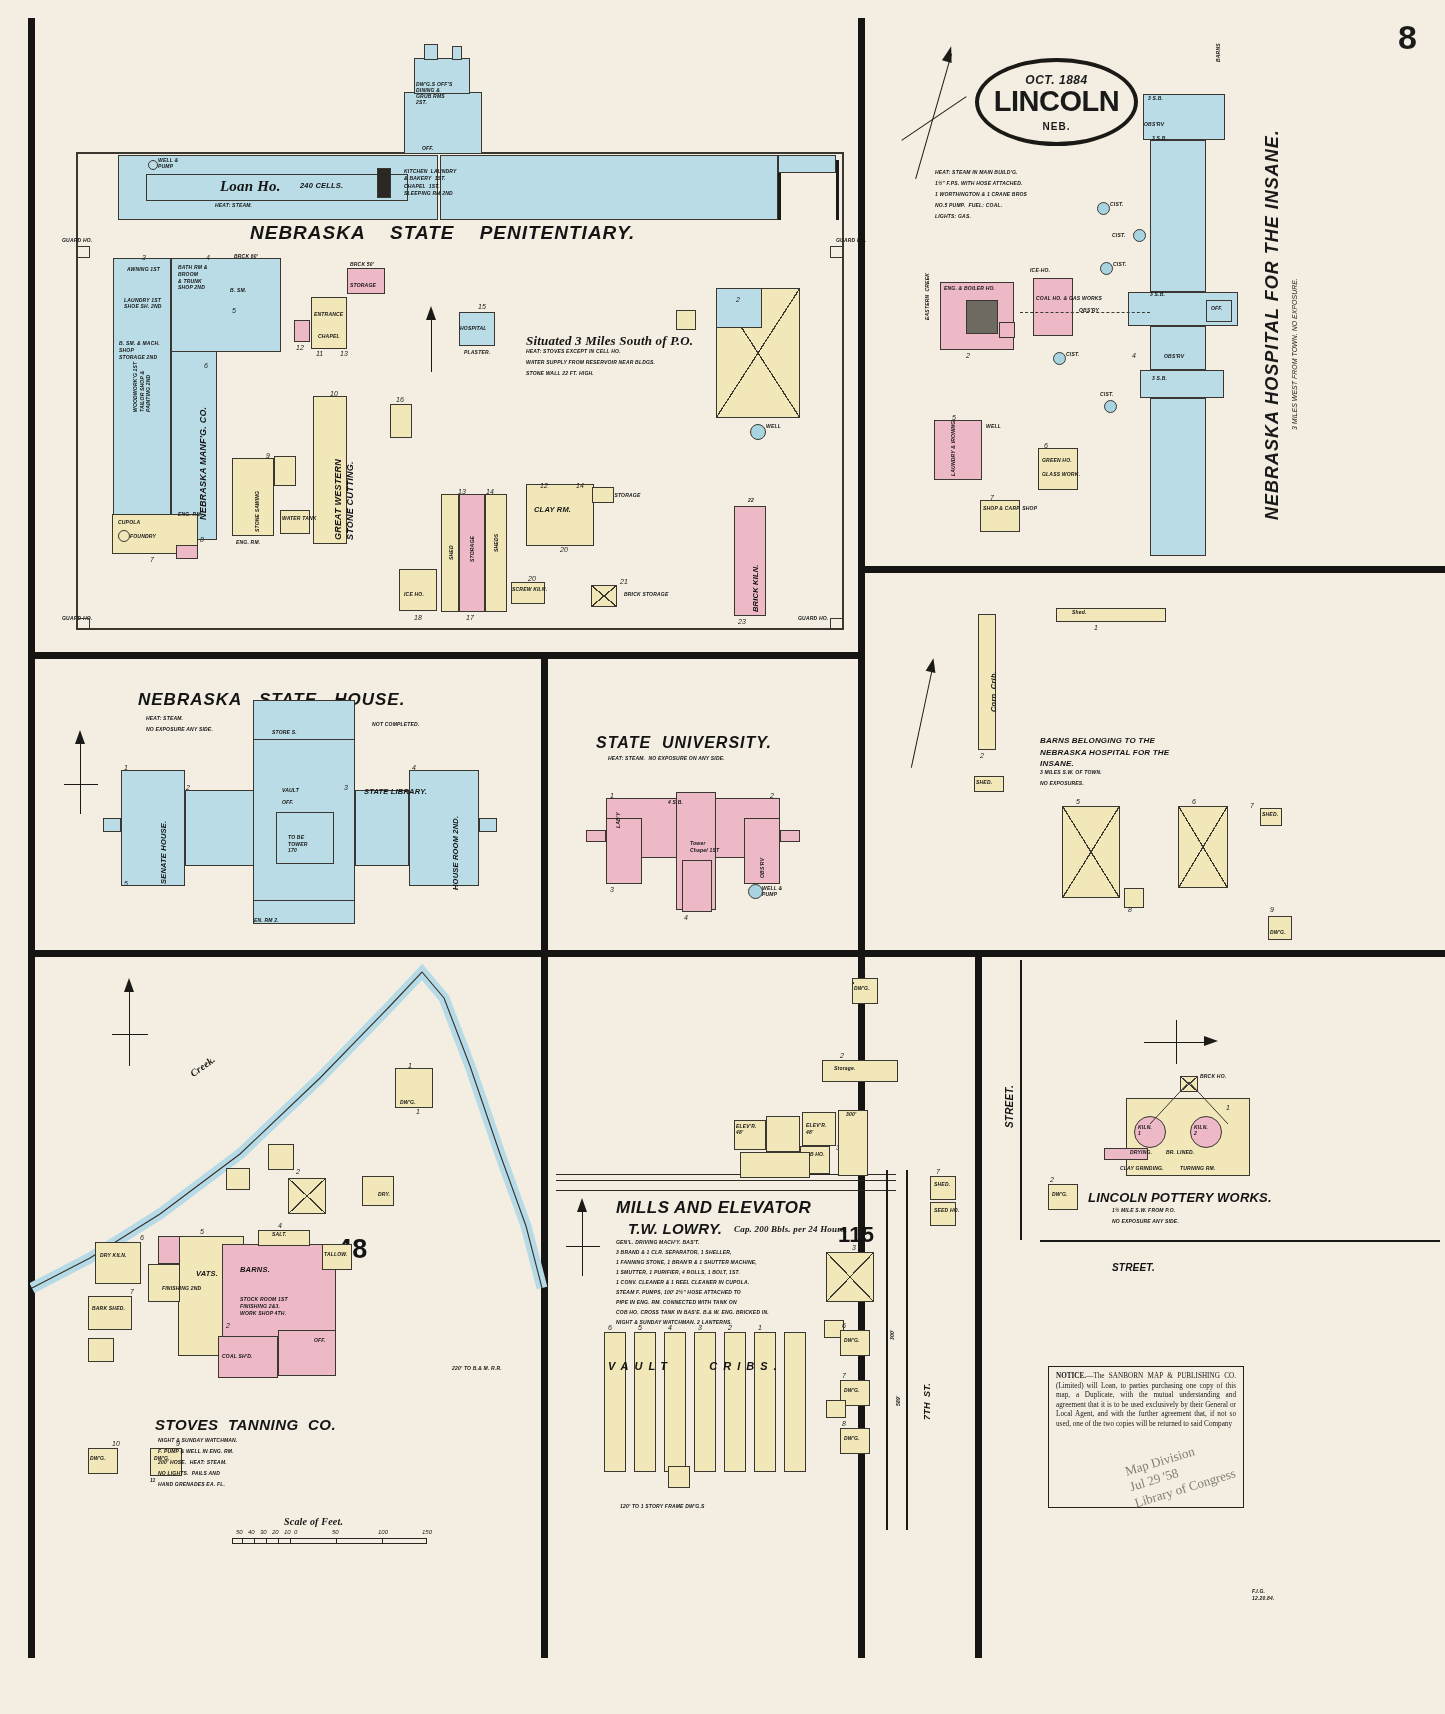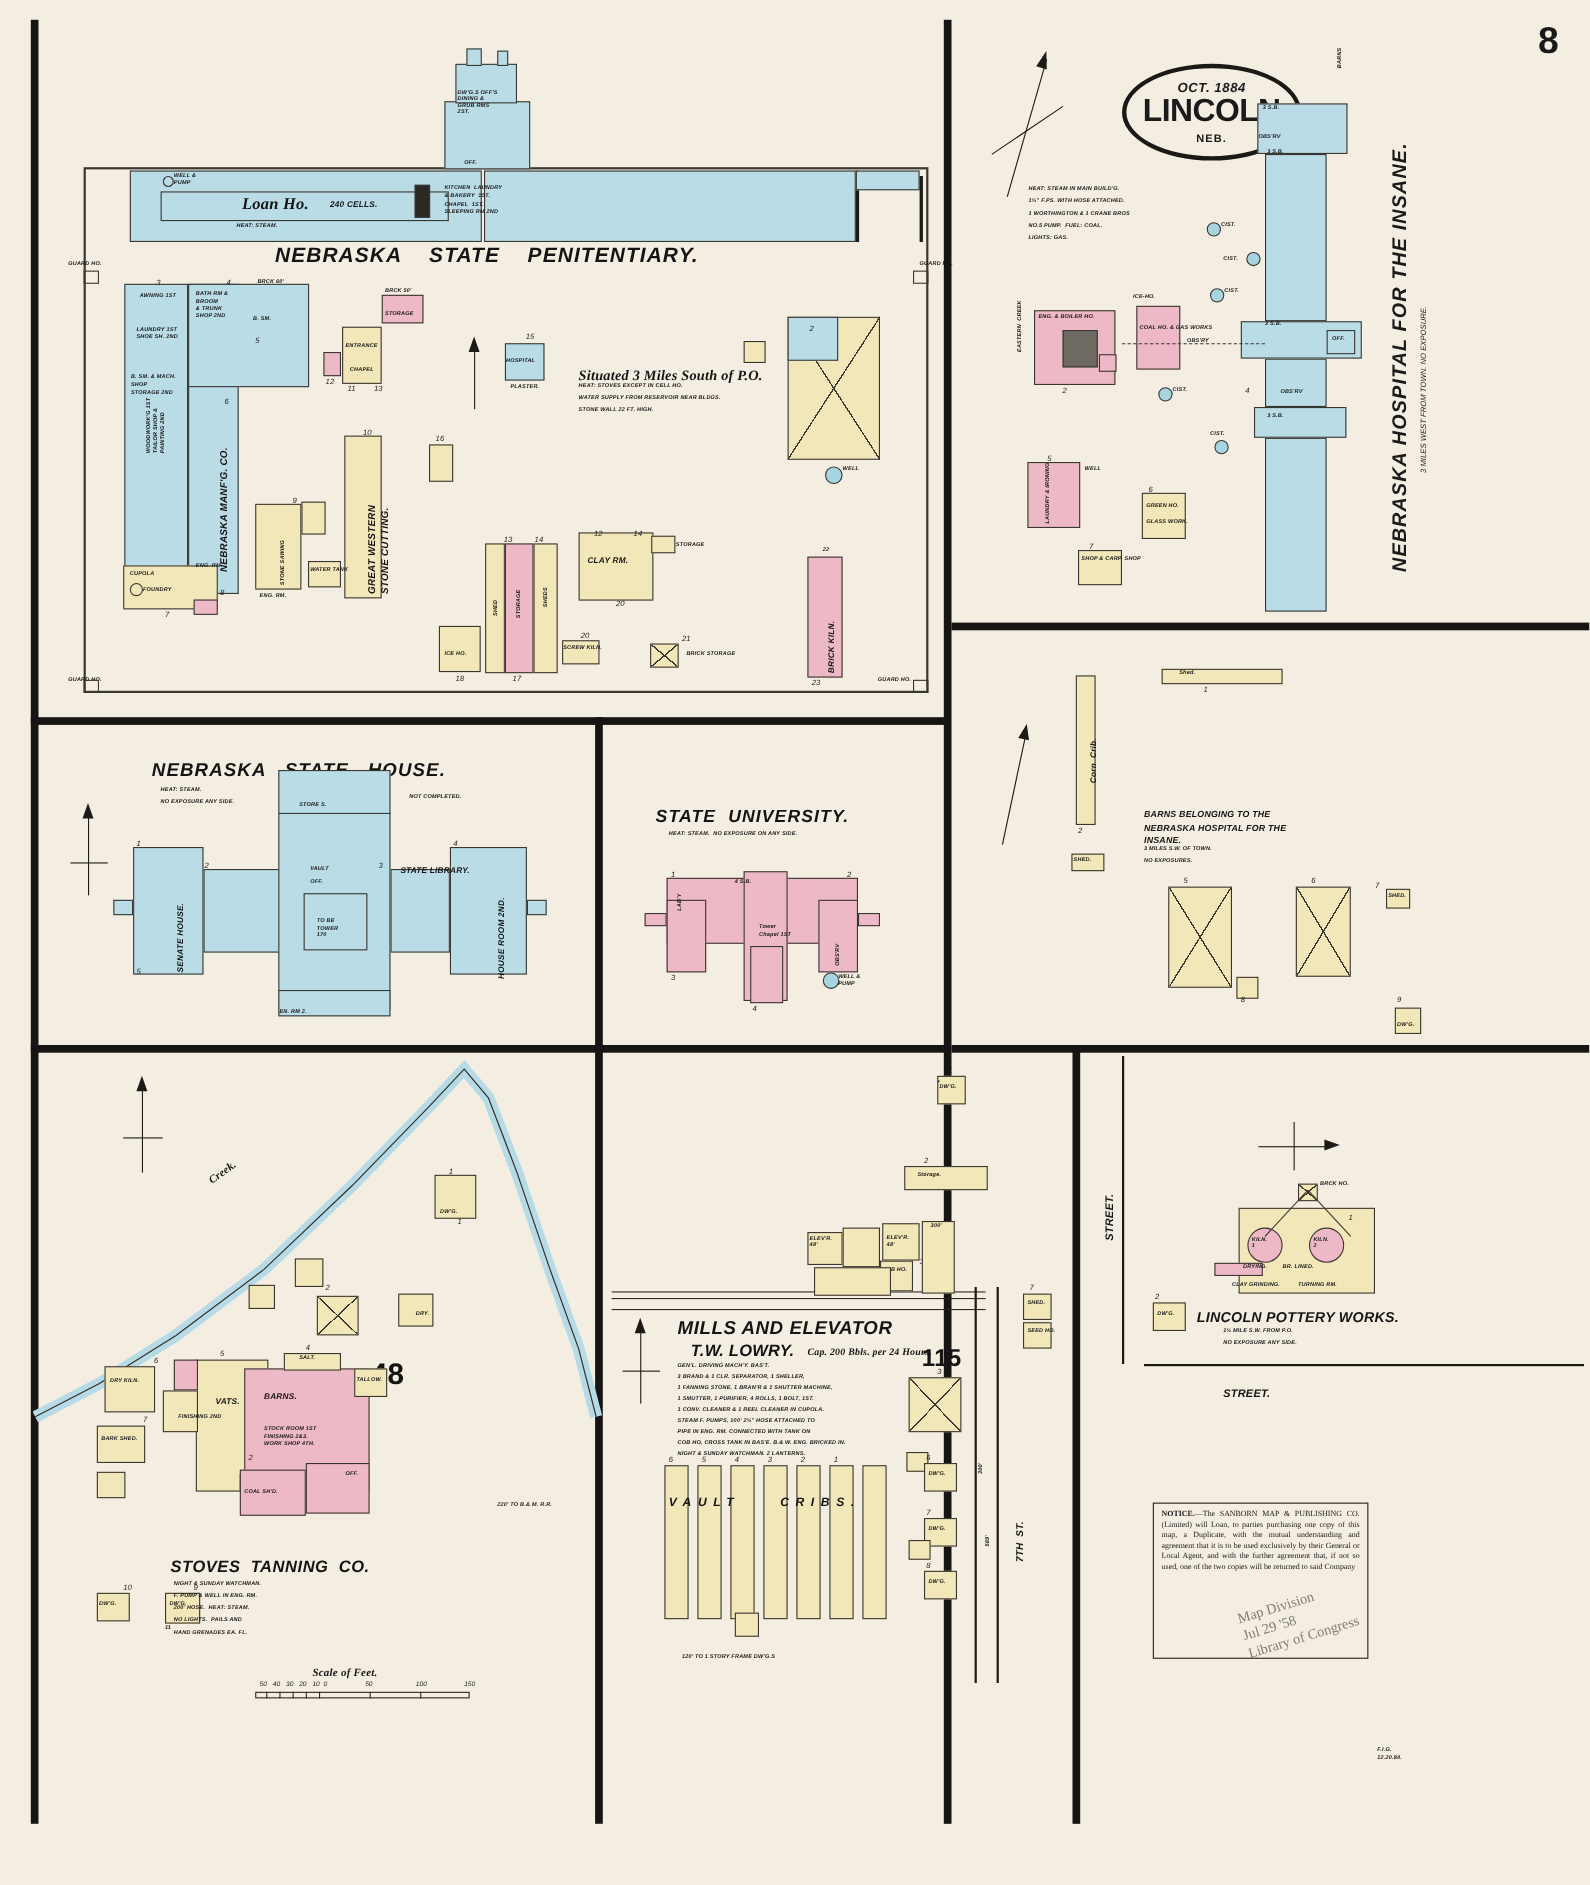--- a/index.html
+++ b/index.html
@@ -48,21 +48,21 @@
   .xb:before{background:linear-gradient(to top right,transparent calc(50% - .6px),#3a3630 calc(50% - .6px),#3a3630 calc(50% + .6px),transparent calc(50% + .6px));}
   .xb:after{background:linear-gradient(to bottom right,transparent calc(50% - .6px),#3a3630 calc(50% - .6px),#3a3630 calc(50% + .6px),transparent calc(50% + .6px));}
 
   
   .narrow{position:absolute;}
   .narrow .shaft{position:absolute;background:#1c1a17;width:1.2px;}
   .narrow .cross{position:absolute;background:#1c1a17;height:1.1px;}
   .narrow .head{position:absolute;width:0;height:0;}
 
   
-  #cartouche{position:absolute;left:1020px;top:58px;width:155px;height:80px;
+  #cartouche{position:absolute;left:975px;top:58px;width:155px;height:80px;
       border:4.5px solid #1b1916;border-radius:50%;background:transparent;}
   #cartouche .t1{position:absolute;left:0;right:0;top:11px;text-align:center;
       font-size:12px;font-style:italic;font-weight:700;letter-spacing:.5px;}
   #cartouche .t2{position:absolute;left:0;right:0;top:23px;text-align:center;
       font-size:29px;font-weight:700;letter-spacing:-.5px;font-family:"Liberation Sans",sans-serif;}
   #cartouche .t3{position:absolute;left:0;right:0;bottom:10px;text-align:center;
       font-size:10px;font-weight:700;letter-spacing:1px;}
 
   
   #pageno{position:absolute;right:28px;top:18px;font-size:34px;font-weight:700;}

